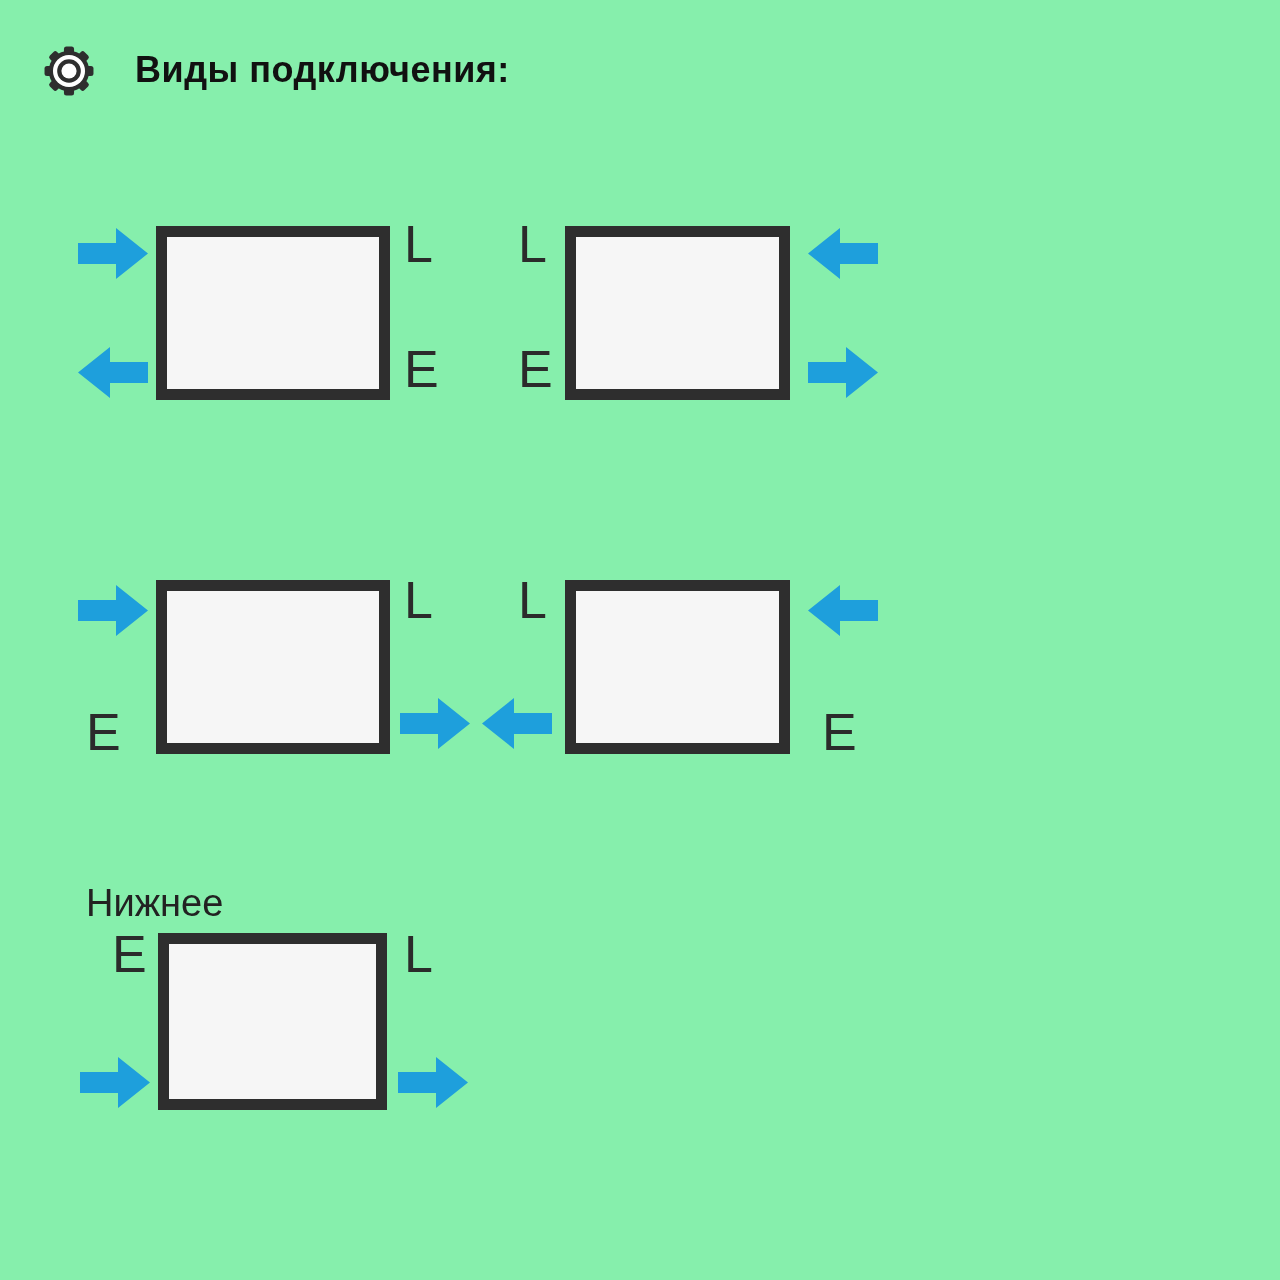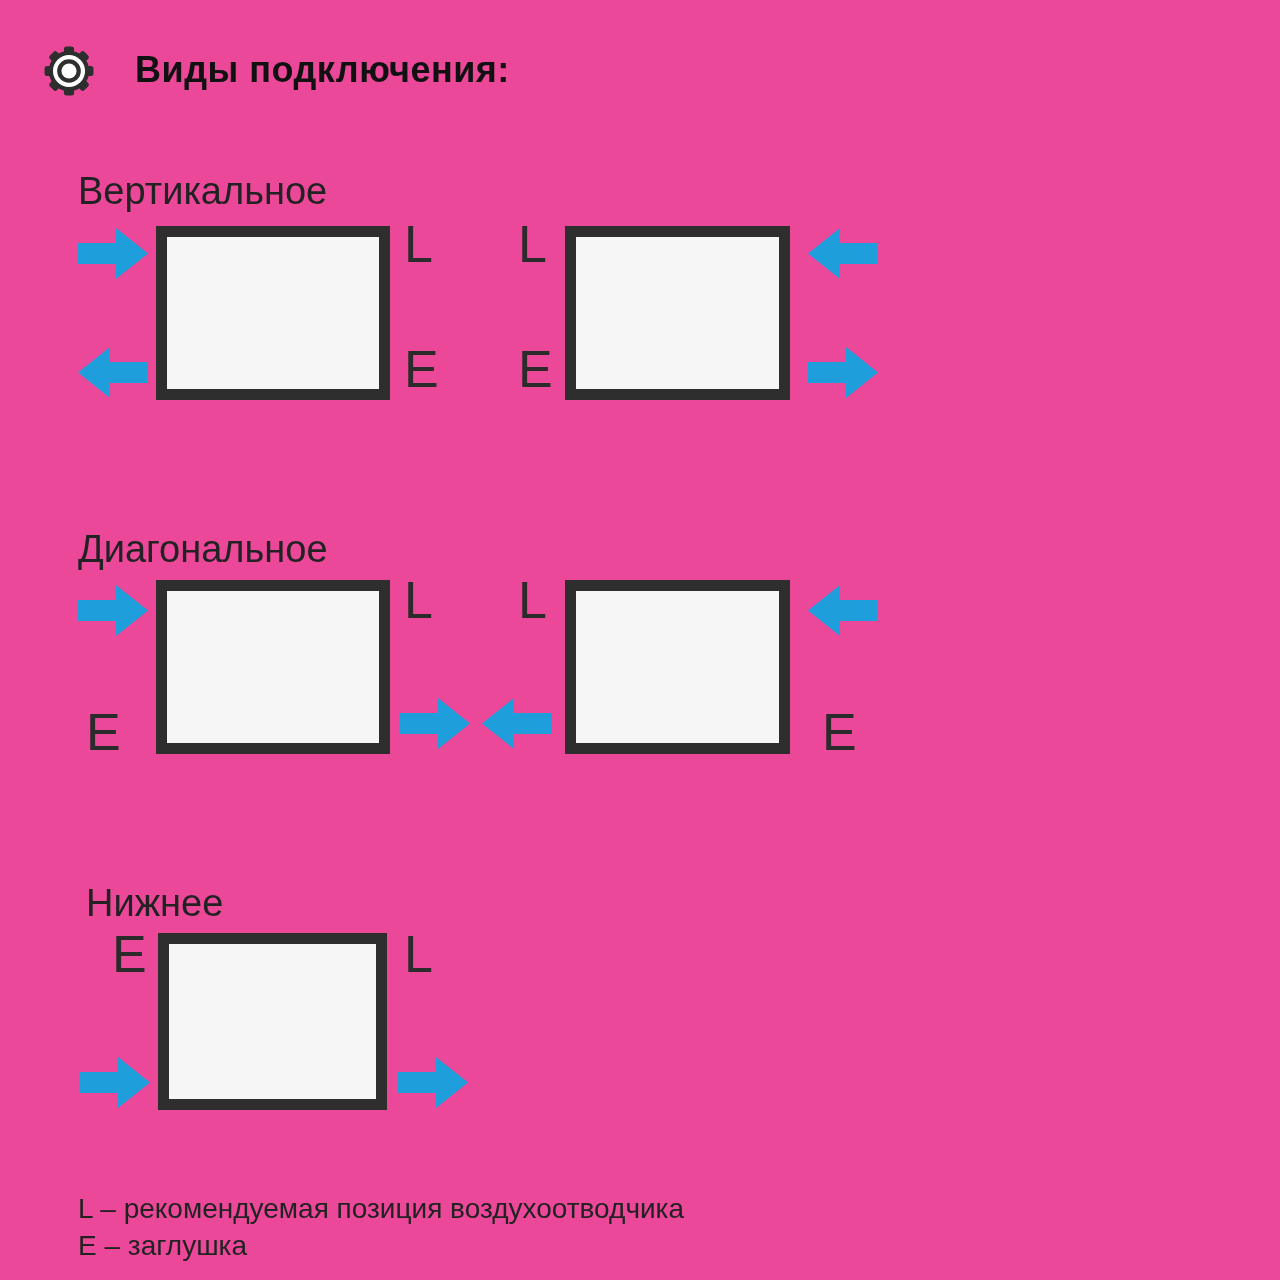--- a/index.html
+++ b/index.html
@@ -7,21 +7,21 @@
     --radiator-border: #2E2E2E;
     --radiator-fill: #F6F6F6;
     --text-dark: #1E1E1E;
   }
   * { box-sizing: border-box; }
   html, body { margin: 0; padding: 0; background: #fff; }
   .canvas {
     position: relative;
     width: 1280px;
     height: 1280px;
-    background: #ec4899;
+    background: #86efac;
     font-family: "Liberation Sans", sans-serif;
     color: var(--text-dark);
     overflow: hidden;
   }
   .abs { position: absolute; }
   .title {
     font-size: 36px;
     font-weight: 700;
     line-height: 1;
     color: #111;
@@ -66,21 +66,20 @@
         <rect x="26" y="3" width="12" height="58" rx="3" transform="rotate(135 32 32)"></rect>
         <circle cx="32" cy="32" r="24"></circle>
       </g>
       <circle cx="32" cy="32" r="19" fill="#ffffff"></circle>
       <circle cx="32" cy="32" r="14" fill="var(--radiator-border)"></circle>
       <circle cx="32" cy="32" r="9" fill="#ffffff"></circle>
     </svg>
   </div>
   <div class="abs title" style="left:135px; top:52px;">Виды подключения:</div>
 
-  <div class="abs seclabel" style="left:78px; top:172px;">Вертикальное</div>
 
   <div class="abs arrow" style="left:78px; top:225px;">
     <svg width="70" height="57" viewBox="0 0 70 57">
         <polygon points="0,18 38,18 38,3 70,28.5 38,54 38,39 0,39" fill="var(--arrow-blue)"></polygon>
       </svg>
   </div>
   <div class="abs rad" style="left:156px; top:226px; width:234px; height:174px;"></div>
   <div class="abs arrow flip" style="left:78px; top:344px;">
     <svg width="70" height="57" viewBox="0 0 70 57">
         <polygon points="0,18 38,18 38,3 70,28.5 38,54 38,39 0,39" fill="var(--arrow-blue)"></polygon>
@@ -96,21 +95,20 @@
     <svg width="70" height="57" viewBox="0 0 70 57">
         <polygon points="0,18 38,18 38,3 70,28.5 38,54 38,39 0,39" fill="var(--arrow-blue)"></polygon>
       </svg>
   </div>
   <div class="abs arrow" style="left:808px; top:344px;">
     <svg width="70" height="57" viewBox="0 0 70 57">
         <polygon points="0,18 38,18 38,3 70,28.5 38,54 38,39 0,39" fill="var(--arrow-blue)"></polygon>
       </svg>
   </div>
 
-  <div class="abs seclabel" style="left:78px; top:530px;">Диагональное</div>
 
   <div class="abs arrow" style="left:78px; top:582px;">
     <svg width="70" height="57" viewBox="0 0 70 57">
         <polygon points="0,18 38,18 38,3 70,28.5 38,54 38,39 0,39" fill="var(--arrow-blue)"></polygon>
       </svg>
   </div>
   <div class="abs rad" style="left:156px; top:580px; width:234px; height:174px;"></div>
   <div class="abs port" style="left:404px; top:574px;">L</div>
   <div class="abs port" style="left:86px; top:706px;">E</div>
   <div class="abs arrow" style="left:400px; top:695px;">
@@ -142,18 +140,14 @@
     <svg width="70" height="57" viewBox="0 0 70 57">
         <polygon points="0,18 38,18 38,3 70,28.5 38,54 38,39 0,39" fill="var(--arrow-blue)"></polygon>
       </svg>
   </div>
   <div class="abs arrow" style="left:398px; top:1054px;">
     <svg width="70" height="57" viewBox="0 0 70 57">
         <polygon points="0,18 38,18 38,3 70,28.5 38,54 38,39 0,39" fill="var(--arrow-blue)"></polygon>
       </svg>
   </div>
 
-  <div class="abs legend" style="left:78px; top:1190px;">
-    <div>L – рекомендуемая позиция воздухоотводчика</div>
-    <div>E – заглушка</div>
-  </div>
 
 </div>
 
 </body></html>

